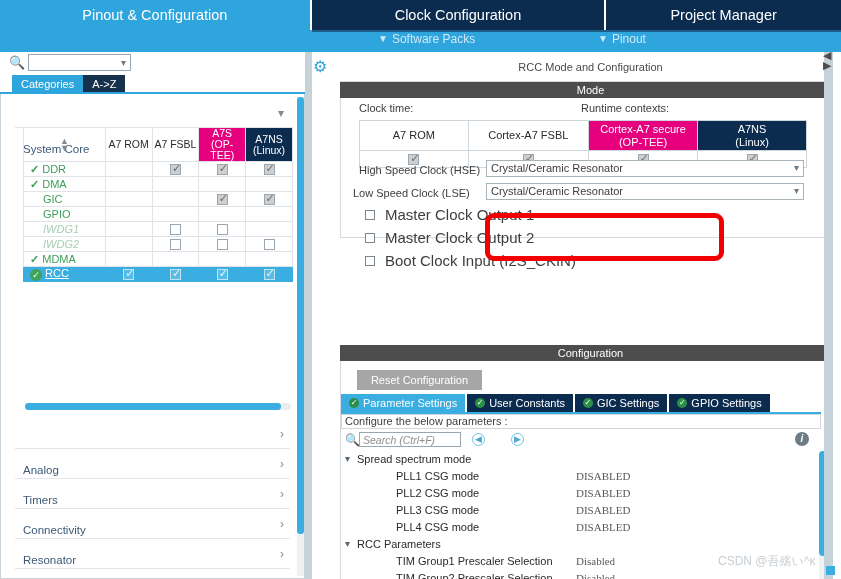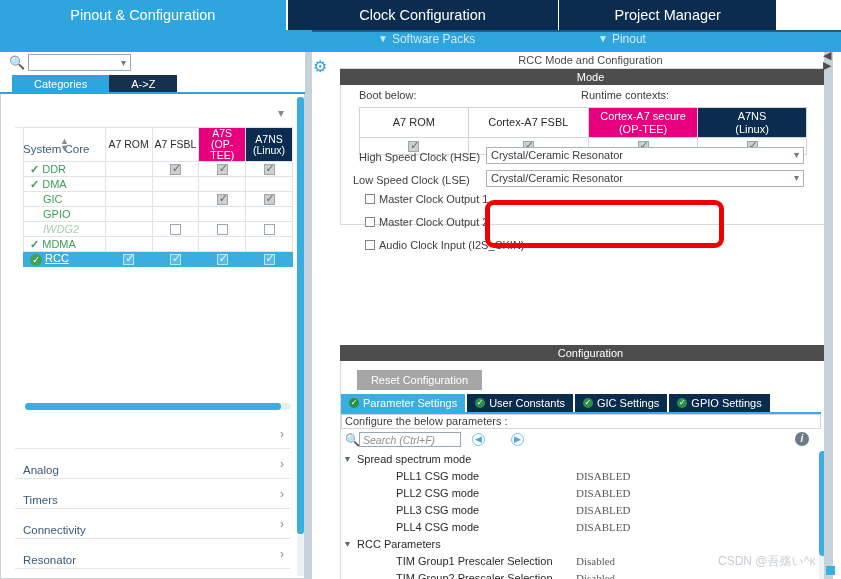--- a/index.html
+++ b/index.html
@@ -6,21 +6,21 @@
   html, body {
     width: 841px; height: 579px;
     font-family: "Liberation Sans", sans-serif;
     font-size: 11px;
     background: #ffffff;
     overflow: hidden;
   }
   #root { position: relative; width: 841px; height: 579px; }
 
   
-  .topbar { position: absolute; left:0; top:0; width:776px; height:30px; display:flex; }
+  .topbar { position: absolute; left:0; top:0; width:841px; height:30px; display:flex; }
   .maintab {
     display:flex; align-items:center; justify-content:center;
     color:#ffffff; font-size:14.5px; height:30px;
   }
   .maintab.active { background:#2fa5dd; }
   .maintab.inactive { background:#0b2c4e; }
   .tabsep { width:2px; background:#ffffff; height:30px; }
 
   
   .subbar { position:absolute; left:0; top:30px; width:841px; height:22px; background:#2fa5dd; }
@@ -33,21 +33,21 @@
   .searchrow { position:absolute; left:0; top:0; width:312px; height:22px; }
   .search-icon { position:absolute; left:9px; top:3px; color:#2fa5dd; font-size:13px; }
   .searchbox {
     position:absolute; left:28px; top:2px; width:103px; height:17px;
     border:1px solid #9aa7b0; background:#ffffff;
   }
   .searchbox .caret { position:absolute; right:4px; top:2px; color:#6d7b85; font-size:10px; }
   .gear-icon { position:absolute; left:313px; top:57px; color:#2fa5dd; font-size:16px; }
 
   .cattabs { position:absolute; left:12px; top:23px; height:17px; display:flex; }
-  .cattab { height:17px; padding:0 22px; display:flex; align-items:center; color:#ffffff; font-size:11px; }
+  .cattab { height:17px; padding:0 9px; display:flex; align-items:center; color:#ffffff; font-size:11px; }
   .cattab.sel { background:#2fa5dd; }
   .cattab.unsel { background:#16314c; }
   .catline { position:absolute; left:0px; top:40px; width:311px; height:2px; background:#2fa5dd; }
 
   .listbody { position:absolute; left:0px; top:42px; width:305px; height:485px; background:#ffffff;
               border-left:1px solid #c9d2d8; border-right:1px solid #c9d2d8; border-bottom:1px solid #c9d2d8; }
 
   .grp { position:relative; height:30px; border-bottom:1px solid #e2e6e9; margin:0 14px; }
   .grp .gname { position:absolute; left:8px; top:9px; color:#3c5a77; font-size:11.5px;margin-top:36px; }
   .grp .gchev { position:absolute; right:6px; top:8px; color:#7f8b95; font-size:12px; }
@@ -79,39 +79,39 @@
   .hscroll .thumb { position:absolute; left:0; top:0; width:256px; height:7px; background:#3aaee0; border-radius:4px; }
 
   .leftvscroll { position:absolute; left:297px; top:45px; width:7px; height:479px; background:#eef2f4; }
   .leftvscroll .thumb { position:absolute; left:0; top:0; width:7px; height:437px; background:#3aaee0; border-radius:3px; }
 
   
   .splitter { position:absolute; left:305px; top:52px; width:7px; height:527px; background:#c5d2da; }
 
   
   .rightpanel { position:absolute; left:340px; top:52px; width:501px; height:527px; background:#ffffff; }
-  .sectionhdr { height:17px; background:#ffffff; color:#4a4a4a; font-size:11px;
+  .sectionhdr { height:30px; background:#ffffff; color:#4a4a4a; font-size:11px;
                 display:flex; align-items:center; justify-content:center; border-bottom:1px solid #d4dade; }
   .darkhdr { height:16px; background:#4d4d4d; color:#ffffff; font-size:11px;
              display:flex; align-items:center; justify-content:center; }
 
   .modebody { position:relative; height:140px; background:#ffffff; border:1px solid #d4dade; border-top:none; }
   .lbl { position:absolute; color:#3d3d3d; font-size:11px; }
 
   .ctxtable { position:absolute; left:18px; top:22px; width:448px; border-collapse:collapse; }
   .ctxtable td { border:1px solid #cfd6db; text-align:center; font-size:11px; height:17px; padding:0; }
   .ctxtable td.hdr { height:30px; line-height:13px; color:#2a2a2a; }
   .ctxtable td.pink { background:#e6007e; color:#ffffff; }
   .ctxtable td.navy { background:#0b2c4e; color:#ffffff; }
   .combo { position:absolute; height:17px; border:1px solid #a9b3ba; background:#ffffff;
            font-size:11px; color:#3d3d3d; }
   .combo .txt { position:absolute; left:4px; top:1px; }
   .combo .cv { position:absolute; right:4px; top:1px; color:#6d7b85; font-size:10px; }
 
-  .cbrow { position:absolute; font-size:11px; color:#3d3d3d; display:flex; align-items:center; gap:4px; }
+  .cbrow { position:absolute; font-size:15px; color:#3d3d3d; display:flex; align-items:center; gap:10px; }
   .cbsq { display:inline-block; width:10px; height:10px; border:1px solid #7a858d; background:#fff; }
 
   .redbox { position:absolute; left:144px; top:115px; width:239px; height:48px;
             border:5px solid #f00000; border-radius:9px; pointer-events:none; }
 
   
   .cfgwrap { position:absolute; left:0; top:260px; width:501px; height:267px;margin-top:33px; }
   .cfgbody { position:relative; height:250px; background:#ffffff; border:1px solid #d4dade; border-top:none; }
   .resetbtn { position:absolute; left:16px; top:9px; width:125px; height:20px; background:#a6a6a6;
               color:#ffffff; font-size:11px; display:flex; align-items:center; justify-content:center; }
@@ -243,20 +243,27 @@
           <td><span class="chk on"></span></td>
         </tr>
         <tr>
           <td class="name"><span style="padding-left:13px">GPIO</span></td>
           <td></td>
               <td></td>
           <td></td>
               <td></td>
         </tr>
         <tr>
+          <td class="name dim"><span style="padding-left:13px">IWDG1</span></td>
+          <td></td>
+          <td><span class="chk"></span></td>
+          <td><span class="chk"></span></td>
+          <td></td>
+        </tr>
+        <tr>
           <td class="name dim"><span style="padding-left:13px">IWDG2</span></td>
           <td></td>
           <td><span class="chk"></span></td>
           <td><span class="chk"></span></td>
           <td><span class="chk"></span></td>
         </tr>
         <tr>
           <td class="name"><span class="tick">✓</span><span>MDMA</span></td>
           <td></td>
               <td></td>
@@ -318,21 +325,21 @@
   <div class="rightpanel">
 
     <div class="sectionhdr">
       <span>RCC Mode and Configuration</span>
     </div>
     <div class="darkhdr">
       <span>Mode</span>
     </div>
 
     <div class="modebody">
-      <div class="lbl" style="left:18px;top:4px">Boot below:</div>
+      <div class="lbl" style="left:18px;top:4px">Clock time:</div>
       <div class="lbl" style="left:240px;top:4px">Runtime contexts:</div>
 
       <table class="ctxtable">
         <tbody>
             <tr>
           <td class="hdr" style="width:112px">A7 ROM</td>
           <td class="hdr" style="width:124px">Cortex-A7 FSBL</td>
           <td class="hdr pink" style="width:112px">Cortex-A7 secure<br>(OP-TEE)</td>
           <td class="hdr navy" style="width:112px">A7NS<br>(Linux)</td>
         </tr>
@@ -360,21 +367,21 @@
       <div class="cbrow" style="left:24px;top:108px">
         <span class="cbsq"></span>
         <span>Master Clock Output 1</span>
       </div>
       <div class="cbrow" style="left:24px;top:131px">
         <span class="cbsq"></span>
         <span>Master Clock Output 2</span>
       </div>
       <div class="cbrow" style="left:24px;top:154px">
         <span class="cbsq"></span>
-        <span>Audio Clock Input (I2S_CKIN)</span>
+        <span>Boot Clock Input (I2S_CKIN)</span>
       </div>
 
       <div class="redbox"></div>
     </div>
 
     <div class="cfgwrap">
       <div class="darkhdr">
         <span>Configuration</span>
       </div>
       <div class="cfgbody">

